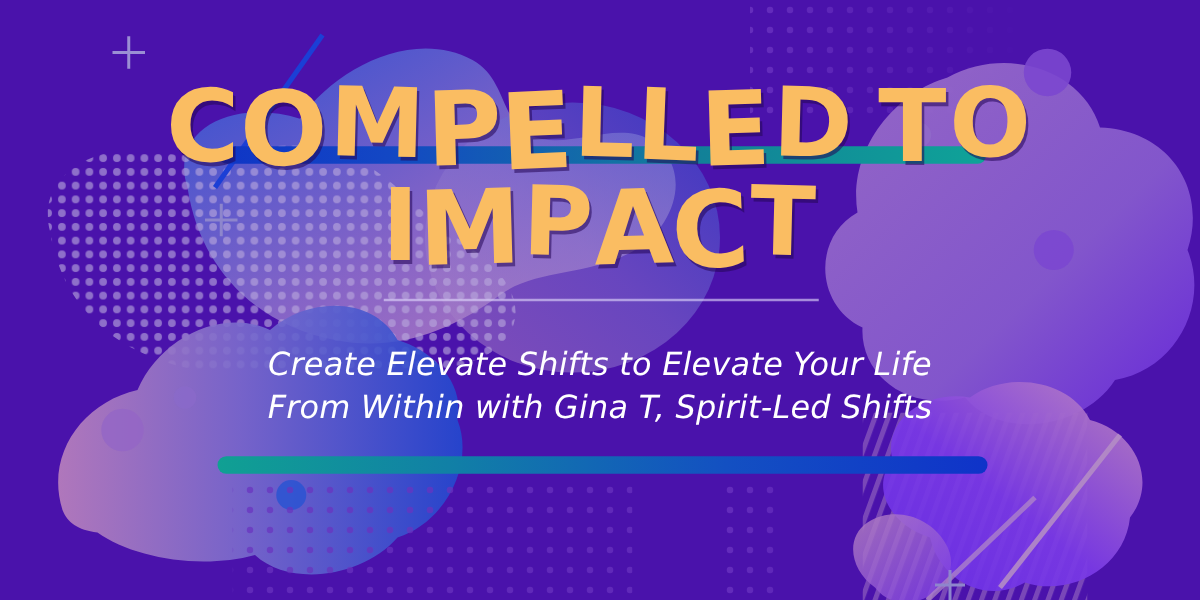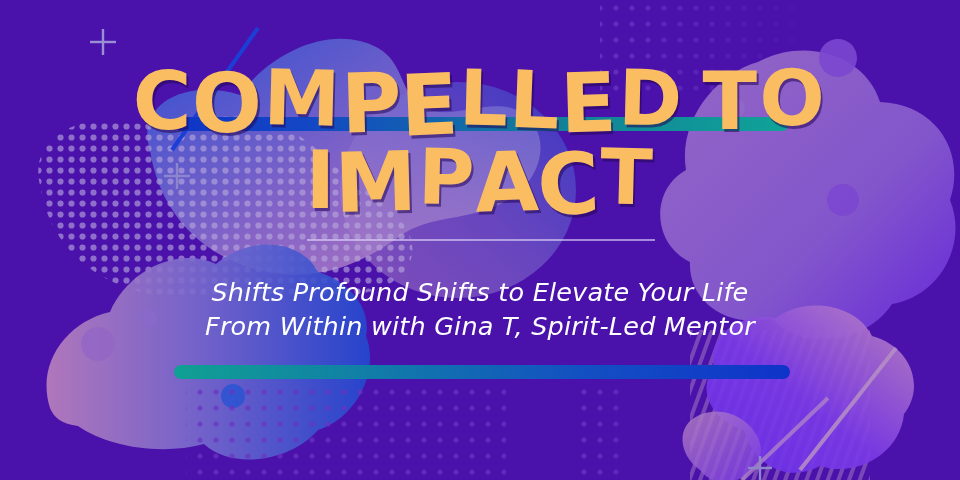--- a/index.html
+++ b/index.html
@@ -253,17 +253,17 @@
   <div class="bar bar-bottom"></div>
 
   <div class="title-wrap">
     <span class="title-line title-1"><span class="ch">C</span><span class="ch">O</span><span class="ch">M</span><span class="ch">P</span><span class="ch">E</span><span class="ch">L</span><span class="ch">L</span><span class="ch">E</span><span class="ch">D</span><span class="ch sp">&nbsp;</span><span class="ch">T</span><span class="ch">O</span></span>
     <span class="title-line title-2"><span class="ch">I</span><span class="ch">M</span><span class="ch">P</span><span class="ch">A</span><span class="ch">C</span><span class="ch">T</span></span>
   </div>
 
   <div class="rule"></div>
 
   <div class="subtitle">
-    <span>Shifts Profound Shifts to Elevate Your Life</span>
-    <span>From Within with Gina T, Spirit-Led Mentor</span>
+    <span>Create Elevate Shifts to Elevate Your Life</span>
+    <span>From Within with Gina T, Spirit-Led Shifts</span>
   </div>
 
 </div>
 
 </body></html>

